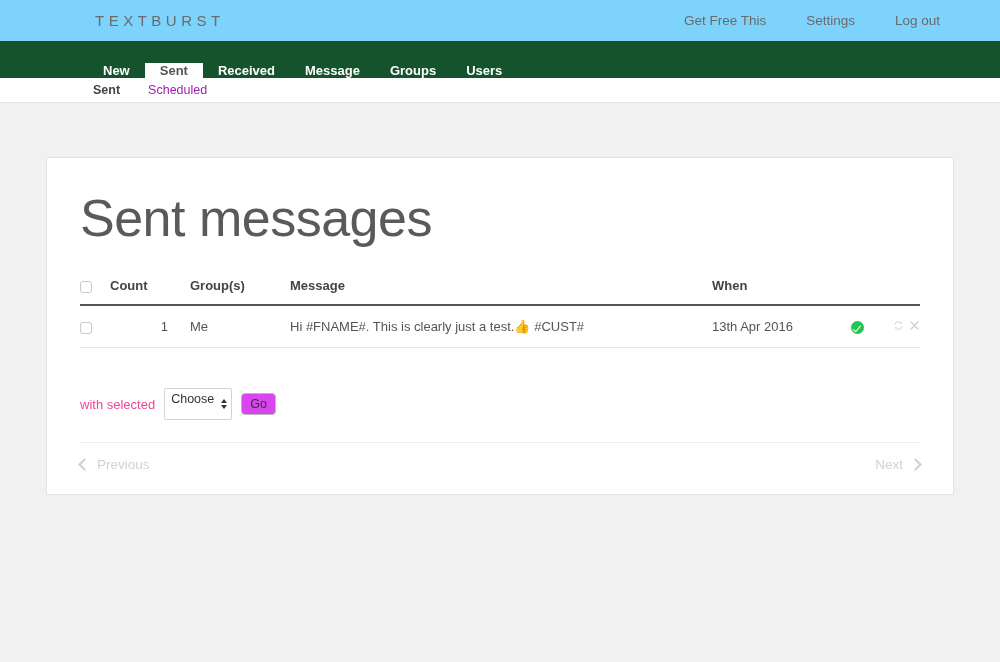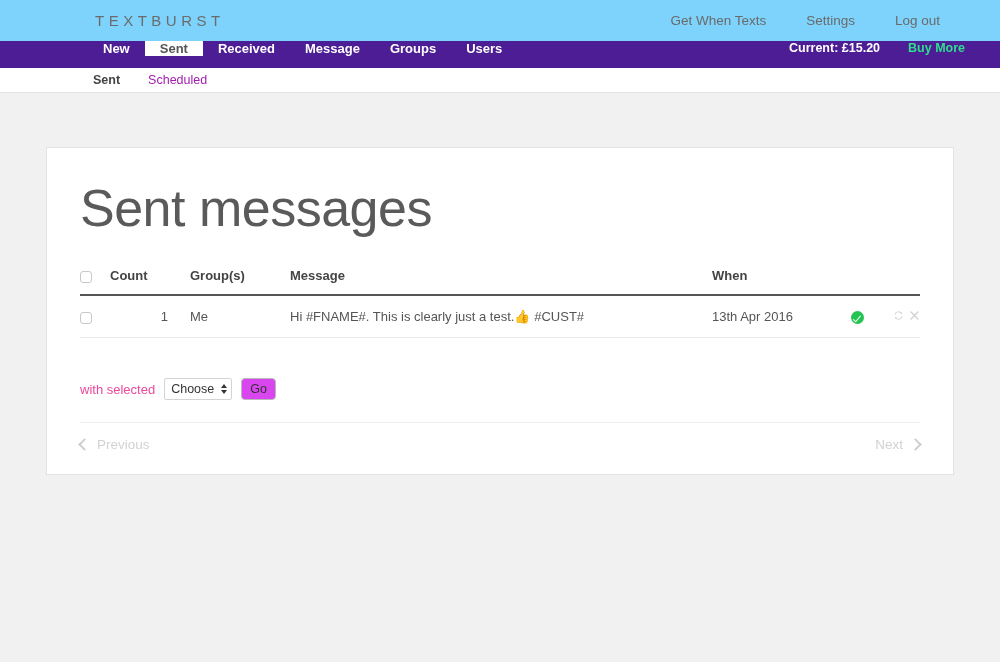--- a/index.html
+++ b/index.html
@@ -41,24 +41,24 @@
   .top-link {
     font-size: 13.5px;
     color: #6a6a6a;
     text-decoration: none;
     white-space: nowrap;
     cursor: pointer;
   }
 
   
   .main-nav {
-    height: 27px;
-    background: #4c1d95;
-    display: flex;
-    align-items: flex-start;
+    height: 37px;
+    background: #14532d;
+    display: flex;
+    align-items: flex-end;
     padding-left: 88px;
     padding-right: 35px;
     box-sizing: border-box;
     position: relative;
   }
   .nav-items {
     display: flex;
     align-items: stretch;
   }
   .nav-item {
@@ -230,21 +230,21 @@
     font-size: 13px;
     color: #ec4899;
   }
   .bulk-select {
     font-family: "Liberation Sans", sans-serif;
     font-size: 12.5px;
     color: #333;
     background: #ffffff;
     border: 1px solid #d4d4d4;
     border-radius: 2px;
-    padding: 3px 16px 3px 6px;
+    padding: 3px 16px 13px 6px;
     -webkit-appearance: none;
     appearance: none;
     cursor: pointer;
     position: relative;
   }
   .select-wrap {
     position: relative;
     display: inline-flex;
     align-items: center;
   }
@@ -305,38 +305,34 @@
   }
   .chev-left { transform: rotate(135deg); }
   .chev-right { transform: rotate(-45deg); }
 </style>
 </head>
 <body>
 
 <div class="top-header">
   <div class="brand">TEXTBURST</div>
   <div class="top-links">
-    <a class="top-link">Get When Texts</a>
+    <a class="top-link">Get Free This</a>
     <a class="top-link">Settings</a>
     <a class="top-link">Log out</a>
   </div>
 </div>
 
 <div class="main-nav">
   <div class="nav-items">
     <a class="nav-item">New</a>
     <a class="nav-item active">Sent</a>
     <a class="nav-item">Received</a>
     <a class="nav-item">Message</a>
     <a class="nav-item">Groups</a>
     <a class="nav-item">Users</a>
-  </div>
-  <div class="nav-right">
-    <span class="nav-balance">Current: £15.20</span>
-    <a class="nav-buy">Buy More</a>
   </div>
 </div>
 
 <div class="sub-nav">
   <a class="sub-nav-item active">Sent</a>
   <a class="sub-nav-item">Scheduled</a>
 </div>
 
 <div class="page-body">
   <div class="card">

